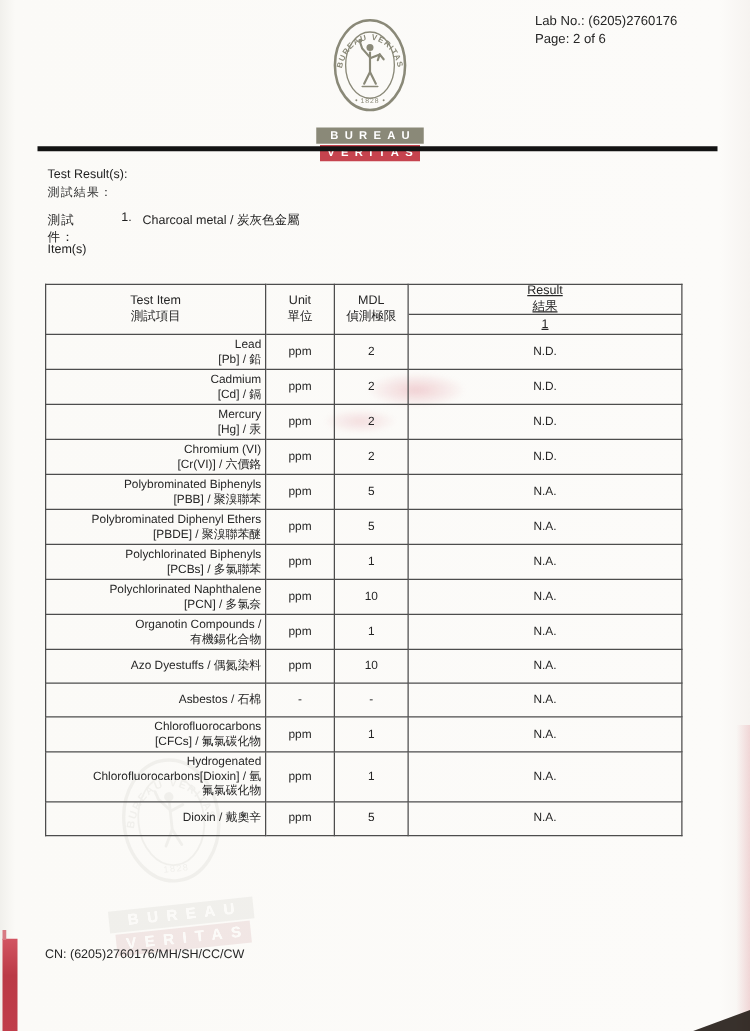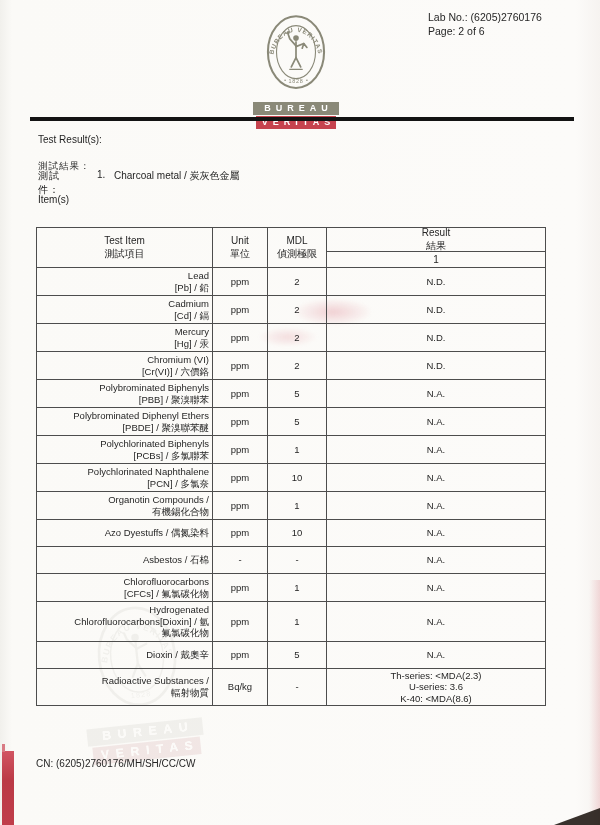--- a/index.html
+++ b/index.html
@@ -31,37 +31,37 @@
 
   
   .labinfo { position:absolute; left:428px; top:10px; font-size:10.5px; line-height:14px; color:#262626; z-index:3;}
 
   
   .rule { position:absolute; left:30px; top:117px; width:544px; height:3.5px; background:#131313; z-index:3; }
 
   
   .sect { position:absolute; left:38px; top:134px; z-index:3; }
   .sect .en { font-size:10px; color:#1f1f1f; }
-  .sect .zh { font-size:9.5px; margin-top:15px; letter-spacing:1px; }
+  .sect .zh { font-size:9.5px; margin-top:3px; letter-spacing:1px; }
   .itemblk { position:absolute; left:38px; top:169px; z-index:3; font-size:10px; color:#1f1f1f; }
   .itemblk .row1 { position:relative; height:14px; }
   .itemblk .lbl-zh { position:absolute; left:0; letter-spacing:1px; }
   .itemblk .num { position:absolute; left:59px; }
   .itemblk .desc { position:absolute; left:76px; white-space:nowrap; }
   .itemblk .lbl-en { margin-top:11px; }
 
   
   .tablewrap { position:absolute; left:36px; top:202px; z-index:2; }
   table { border-collapse:collapse; table-layout:fixed; width:509px;
           font-size:9.5px; line-height:11.5px; color:#262626;
           border:1.5px solid #383838;margin-top:25px; }
   col.c1{width:176px;} col.c2{width:55px;} col.c3{width:59px;} col.c4{width:219px;}
   th,td { border:1px solid var(--line); font-weight:normal; vertical-align:middle; }
   thead th { height:40px; text-align:center; font-size:10px; line-height:12.5px; }
-  th.th-result { padding:0; }
+  th.th-result { padding:0;text-decoration:underline; }
   .result-top { height:23px; display:flex; flex-direction:column; justify-content:center; }
   .result-sub { border-top:1px solid var(--line); height:16px; line-height:16px; }
   td { height:27px; }
   td.c-item { text-align:right; padding:2px 3px 2px 4px; }
   td.c-unit, td.c-mdl, td.c-result { text-align:center; padding:1px 2px; }
 
   
   .footer { position:absolute; left:36px; top:758px; font-size:10px; color:#262626; z-index:3; }
 
   
@@ -380,37 +380,20 @@
           </td>
     <td class="c-mdl">
             <div>5</div>
           </td>
     <td class="c-result">
             <div>N.A.</div>
           </td>
   </tr>
 
 
-  <tr>
-    <td class="c-item">
-            <div>Radioactive Substances /</div>
-            <div>輻射物質</div>
-          </td>
-    <td class="c-unit">
-            <div>Bq/kg</div>
-          </td>
-    <td class="c-mdl">
-            <div>-</div>
-          </td>
-    <td class="c-result">
-            <div>Th-series: &lt;MDA(2.3)</div>
-            <div>U-series: 3.6</div>
-            <div>K-40: &lt;MDA(8.6)</div>
-          </td>
-  </tr>
 </tbody>
   </table>
 </div>
 
 <div class="footer">CN: (6205)2760176/MH/SH/CC/CW</div>
 
 <div class="bvlogo ghost" aria-hidden="true">
   <svg viewBox="0 0 100 116" width="78">
     <ellipse cx="50" cy="54" rx="36" ry="46" fill="none" stroke="#8a8978" stroke-width="2.6"></ellipse>
     <ellipse cx="50" cy="54" rx="25" ry="34" fill="none" stroke="#8a8978" stroke-width="1.4"></ellipse>

